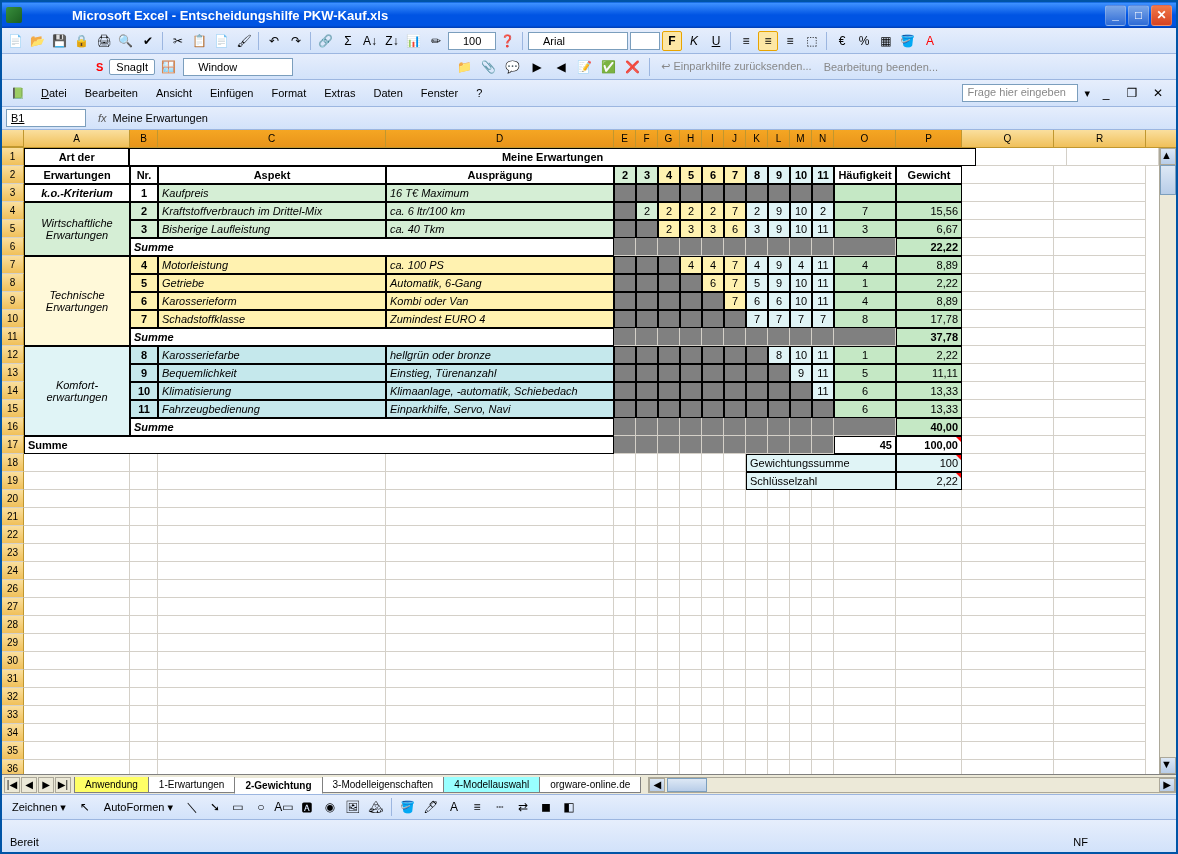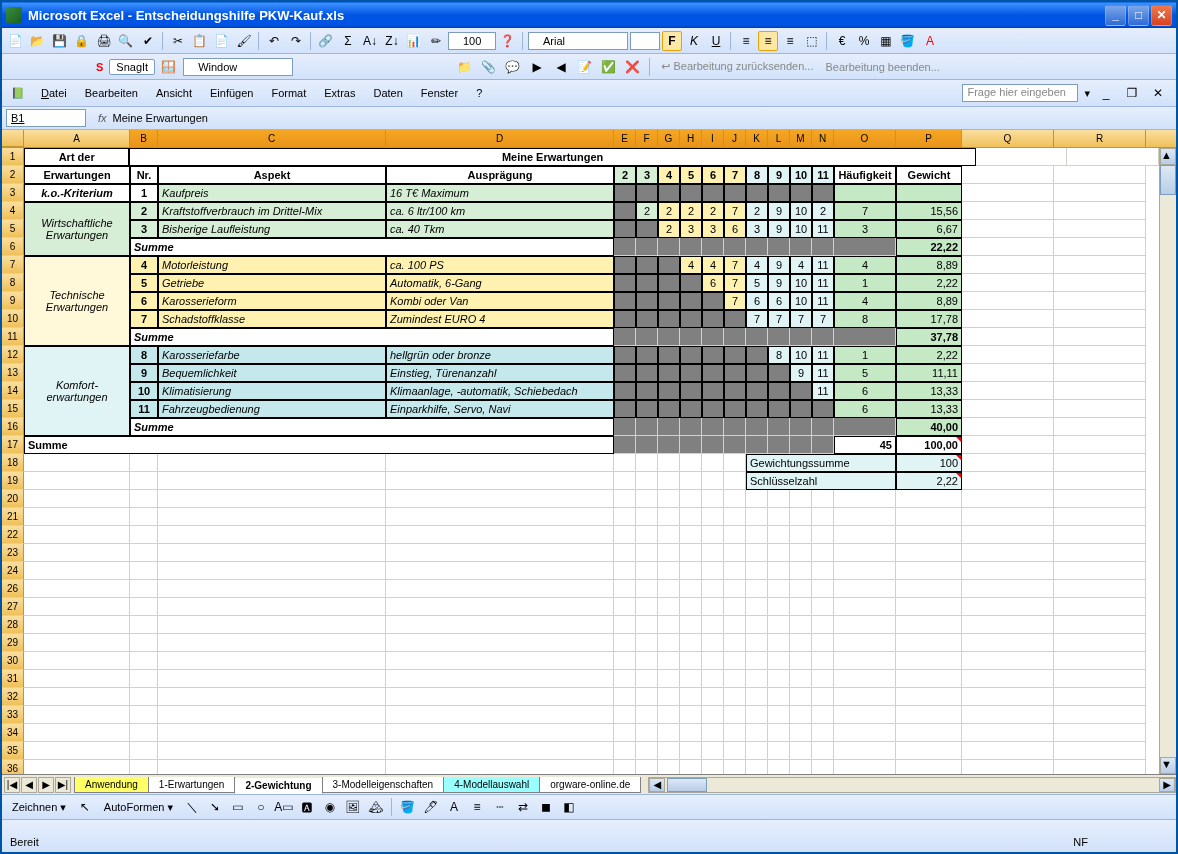--- a/index.html
+++ b/index.html
@@ -1,20 +1,20 @@
 <!DOCTYPE html>
 <html><head>
 <meta charset="utf-8">
 <style>
 * { box-sizing: border-box; margin: 0; padding: 0; }
 body { font-family: Tahoma, Arial, sans-serif; font-size: 11px; background: #008080; color: #000; overflow: hidden; }
 .window { width: 1178px; height: 854px; border: 2px solid #0054a6; background: #ece9d8; display: flex; flex-direction: column; }
 .titlebar { height: 26px; background: linear-gradient(to bottom, #0058d0 0%, #3d91ff 5%, #0054e3 50%, #0054e3 90%, #003db3 100%); color: #fff; display: flex; align-items: center; padding: 0 4px; font-size: 13px; }
 .titlebar .app-icon { width: 16px; height: 16px; margin-right: 6px; background: linear-gradient(135deg,#388e3c,#1b5e20); border-radius:2px; display:inline-block; }
-.titlebar .title { flex: 1; font-weight: bold; }
+.titlebar .title { flex: 1; font-weight: bold; margin-left: 44px; }
 .win-btns { display: flex; gap: 2px; }
 .win-btn { width: 21px; height: 21px; border-radius: 3px; display:flex; align-items:center; justify-content:center; font-weight:bold; font-size:12px; font-family: Arial; cursor:pointer; border:1px solid #fff3; }
 .win-min,.win-max{ background: linear-gradient(to bottom,#7ba7e8,#2e6bd6); color:#fff;}
 .win-close{ background: linear-gradient(to bottom,#f07848,#d64222); color:#fff;}
 .toolbar { background: linear-gradient(to bottom,#e6eefc,#d2e2fa); border-bottom:1px solid #9cb6e0; padding:2px 4px; display:flex; align-items:center; gap:2px; flex-wrap:wrap; min-height:26px;}
 .tb-btn { width:20px; height:20px; border-radius:2px; display:inline-flex; align-items:center; justify-content:center; font-size:12px; cursor:pointer; }
 .tb-sep{ width:2px; height:18px; border-left:1px solid #9cb6e0; margin:0 2px;}
 .tb-input{ height:18px; font-size:11px; border:1px solid #7b9ebd; padding:0 14px; background:#fff;}
 .menubar{ background: linear-gradient(to bottom,#e6eefc,#d2e2fa); padding:3px 8px; display:flex; gap:4px; align-items:center; border-bottom:1px solid #9cb6e0;}
 .menu-item{ padding:2px 7px; cursor:pointer; border-radius:2px;}
@@ -136,21 +136,21 @@
     <div class="toolbar2" style="margin-left:160px">
       <span class="tb-btn">📁</span>
       <span class="tb-btn">📎</span>
       <span class="tb-btn">💬</span>
       <span class="tb-btn">▶</span>
       <span class="tb-btn">◀</span>
       <span class="tb-btn">📝</span>
       <span class="tb-btn">✅</span>
       <span class="tb-btn">❌</span>
       <span class="tb-sep"></span>
-      <span style="color:#888;padding:0 4px;cursor:pointer">↩ <span>Bearbeitung zurücksenden...</span></span>
+      <span style="color:#888;padding:0 4px;cursor:pointer">↩ <span>Einparkhilfe zurücksenden...</span></span>
       <span style="color:#888;padding:0 4px;cursor:pointer"><span>Bearbeitung beenden...</span></span>
     </div>
   </div>
 
   <div class="menubar">
     <span class="small-icon">📗</span>
     <span class="menu-item"><u>D</u>atei</span>
     <span class="menu-item">Bearbeiten</span>
     <span class="menu-item">Ansicht</span>
     <span class="menu-item">Einfügen</span>

